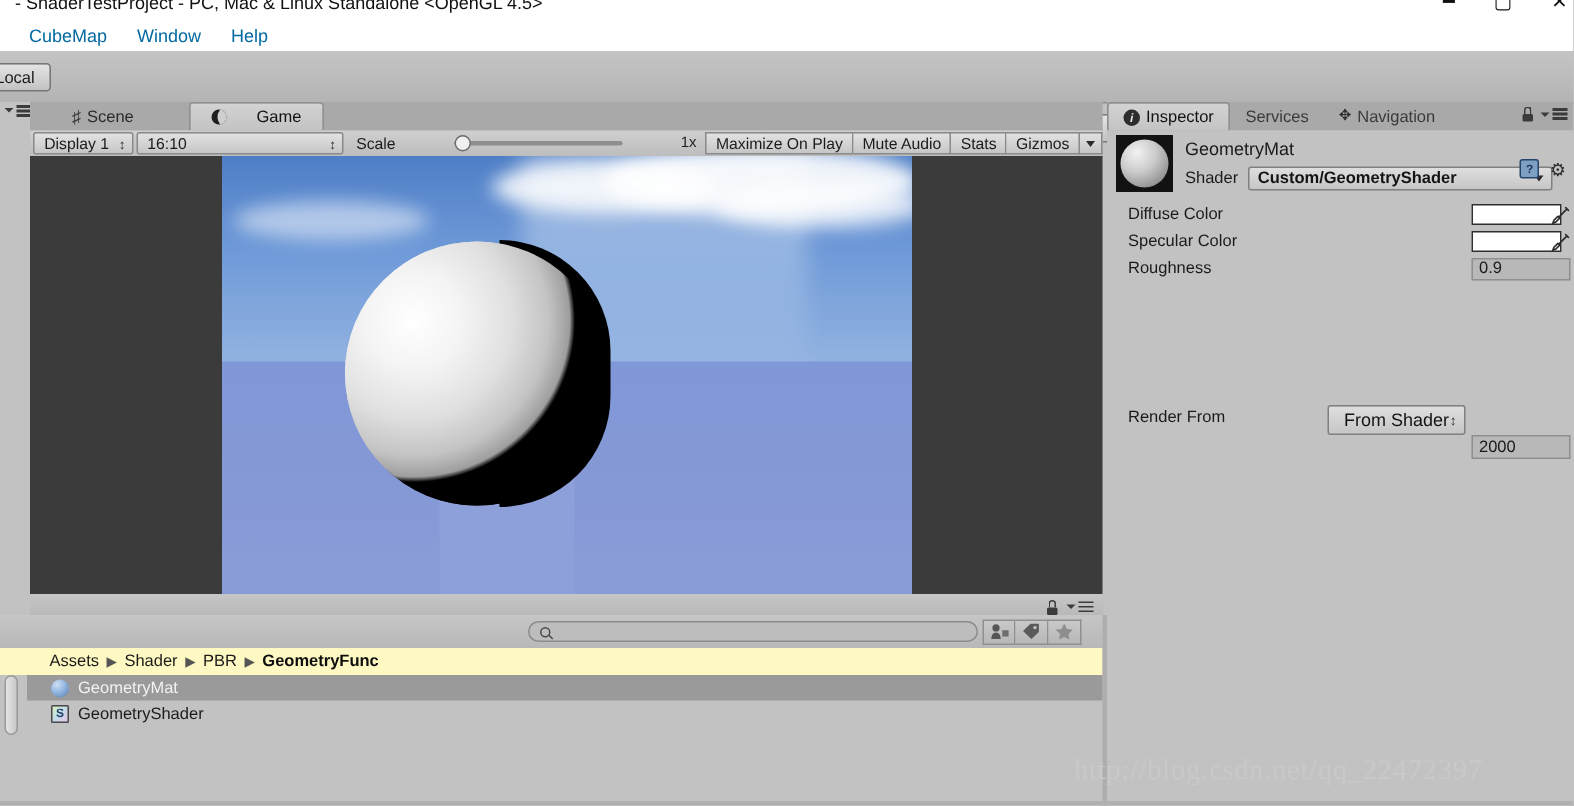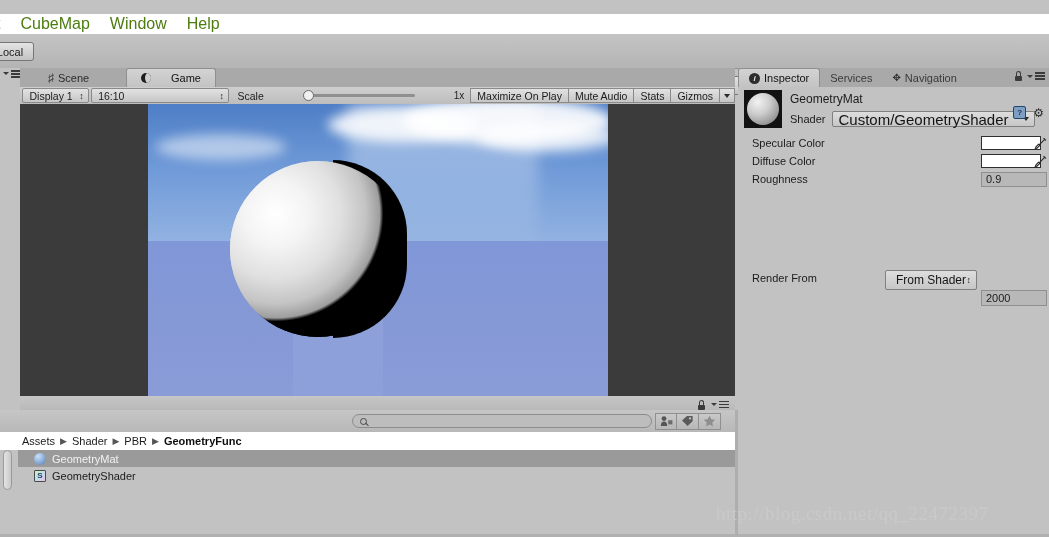--- a/index.html
+++ b/index.html
@@ -21,21 +21,21 @@
     position:absolute;left:10px;top:-5px;font-size:12px;color:#111;white-space:nowrap;
   }
   .wincontrols{position:absolute;right:4px;top:-6px;display:flex;gap:26px;align-items:center;}
   .wincontrols span{font-size:13px;color:#111;line-height:1;}
 
   
   .menubar{
     position:absolute;left:0;top:14px;width:1049px;height:20px;
     background:#ffffff;display:flex;align-items:center;overflow:hidden;
   }
-  .menubar .mi{font-size:16px;color:#4d7c0f;padding:0 10px;white-space:nowrap;}
+  .menubar .mi{font-size:12px;color:#0369a1;padding:0 10px;white-space:nowrap;}
   .menubar .mi.clipped{padding-left:0;margin-left:-4px;}
 
   
   .toolbar{
     position:absolute;left:0;top:34px;width:1049px;height:34px;
     background:linear-gradient(#c4c4c4,#b4b4b4);
     border-bottom:1px solid #8d8d8d;
   }
   .btn{
     background:linear-gradient(#e4e4e4,#c3c3c3);
@@ -181,21 +181,21 @@
     display:flex;align-items:center;justify-content:center;
   }
   .matball{width:32px;height:32px;border-radius:50%;
     background:radial-gradient(circle at 34% 28%,#f2f2f2 0%,#cccccc 40%,#9b9b9b 72%,#6d6d6d 100%);}
   .matname{position:absolute;left:52px;top:5px;font-size:12px;color:#1b1b1b;}
   .shaderrow{position:absolute;left:52px;top:24px;display:flex;align-items:center;gap:7px;}
   .shaderlbl{font-size:11px;color:#1b1b1b;}
   .shaderdd{
     width:203px;height:16px;box-sizing:border-box;
     background:linear-gradient(#dedede,#c6c6c6);border:1px solid #808080;border-radius:2px;
-    display:flex;align-items:center;padding:0 5px;font-size:15px;color:#141414;position:relative;
+    display:flex;align-items:center;padding:0 5px;font-size:11px;color:#141414;position:relative;font-weight:bold;
   }
   .shaderdd:after{content:"";position:absolute;right:5px;top:50%;margin-top:-2px;
     border-left:3.5px solid transparent;border-right:3.5px solid transparent;border-top:4px solid #2a2a2a;}
   .hdricons{position:absolute;right:5px;top:19px;display:flex;align-items:center;gap:7px;}
   .bookico{width:13px;height:13px;border:1.5px solid #25456b;border-radius:2px;box-sizing:border-box;
     background:#7e9fc4;color:#1e3452;font-size:8px;display:flex;align-items:center;justify-content:center;font-weight:bold;}
   .gearico{font-size:12px;color:#2d2d2d;line-height:1;}
 
   .props{position:absolute;left:0;top:66px;width:311px;}
   .prow{position:relative;height:18px;display:flex;align-items:center;}
@@ -230,22 +230,22 @@
     background:#bdbdbd;border:1px solid #8c8c8c;border-radius:7px;
     display:flex;align-items:center;padding:0 7px;gap:4px;
   }
   .magnifier{width:7px;height:7px;border:1.2px solid #4a4a4a;border-radius:50%;position:relative;box-sizing:border-box;}
   .magnifier:after{content:"";position:absolute;right:-3px;bottom:-2px;width:4px;height:1.2px;background:#4a4a4a;transform:rotate(45deg);}
   .filters{position:absolute;right:14px;display:flex;}
   .fbtn{width:22px;height:17px;box-sizing:border-box;background:linear-gradient(#c9c9c9,#b7b7b7);
     border:1px solid #909090;display:flex;align-items:center;justify-content:center;}
   .fbtn+.fbtn{border-left:none;}
 
-  .breadcrumb{position:absolute;left:0;top:22px;width:735px;height:18px;background:#ffffff;
-    display:flex;align-items:center;gap:5px;padding-left:22px;box-sizing:border-box;font-size:11px;color:#1b1b1b;}
+  .breadcrumb{position:absolute;left:0;top:22px;width:735px;height:18px;background:#fef9c3;
+    display:flex;align-items:center;gap:5px;padding-left:33px;box-sizing:border-box;font-size:11px;color:#1b1b1b;}
   .breadcrumb .sep{color:#555;font-size:9px;}
   .breadcrumb .cur{font-weight:bold;color:#0e0e0e;}
   .collapser{position:absolute;left:6px;top:25px;width:0;height:0;
     border-left:4px solid transparent;border-right:4px solid transparent;border-bottom:5px solid #3c3c3c;}
 
   .assetlist{position:absolute;left:18px;top:40px;width:717px;height:87px;background:#c2c2c2;}
   .arow{height:17px;display:flex;align-items:center;gap:6px;padding-left:16px;box-sizing:border-box;font-size:11px;}
   .arow.sel{background:#9a9a9a;color:#f2f2f2;}
   .matico{width:12px;height:12px;border-radius:50%;
     background:radial-gradient(circle at 34% 28%,#cfe0f5 0%,#93b6e0 45%,#5679ac 100%);}
@@ -263,20 +263,28 @@
   .vsep{position:absolute;left:735px;top:410px;width:3px;height:127px;background:#aeaeae;}
   .leftgutter{position:absolute;left:0;top:68px;width:20px;height:342px;background:#c2c2c2;}
   .leftgutter .burgerwrap{position:absolute;left:3px;top:2px;}
   .bottombar{position:absolute;left:0;bottom:0;width:1049px;height:3px;background:#b0b0b0;}
 </style>
 </head>
 <body>
 
 <div class="app">
 
+  <div class="titlebar">
+    <div class="title">- ShaderTestProject - PC, Mac &amp; Linux Standalone  &lt;OpenGL 4.5&gt;</div>
+    <div class="wincontrols">
+      <span>━</span>
+      <span>▢</span>
+      <span>✕</span>
+    </div>
+  </div>
 
   <div class="menubar">
     <div class="mi clipped">t</div>
     <div class="mi">CubeMap</div>
     <div class="mi">Window</div>
     <div class="mi">Help</div>
   </div>
 
   <div class="toolbar">
     <div class="btn pivot">Local</div>
@@ -433,30 +441,30 @@
         <span class="shaderdd">Custom/GeometryShader</span>
       </div>
       <div class="hdricons">
         <span class="bookico">?</span>
         <span class="gearico">⚙</span>
       </div>
     </div>
 
     <div class="props">
       <div class="prow" style="top:0;">
-        <span class="plabel">Specular Color</span>
+        <span class="plabel">Diffuse Color</span>
         <span class="swatch"></span>
         <span class="picker">
           <svg width="13" height="13" viewBox="0 0 13 13">
               <path d="M9.8 1.4 L11.6 3.2 M10.7 2.3 L5.2 7.8 M4.6 7.2 L5.8 8.4 M4.6 7.2 L2 9.8 L1.2 11.8 L3.2 11 L5.8 8.4" stroke="#2b2b2b" stroke-width="1.1" fill="none" stroke-linecap="round"></path>
             </svg>
         </span>
       </div>
       <div class="prow" style="top:0;">
-        <span class="plabel">Diffuse Color</span>
+        <span class="plabel">Specular Color</span>
         <span class="swatch"></span>
         <span class="picker">
           <svg width="13" height="13" viewBox="0 0 13 13">
               <path d="M9.8 1.4 L11.6 3.2 M10.7 2.3 L5.2 7.8 M4.6 7.2 L5.8 8.4 M4.6 7.2 L2 9.8 L1.2 11.8 L3.2 11 L5.8 8.4" stroke="#2b2b2b" stroke-width="1.1" fill="none" stroke-linecap="round"></path>
             </svg>
         </span>
       </div>
       <div class="prow" style="top:0;">
         <span class="plabel">Roughness</span>
         <span class="numfield">0.9</span>

